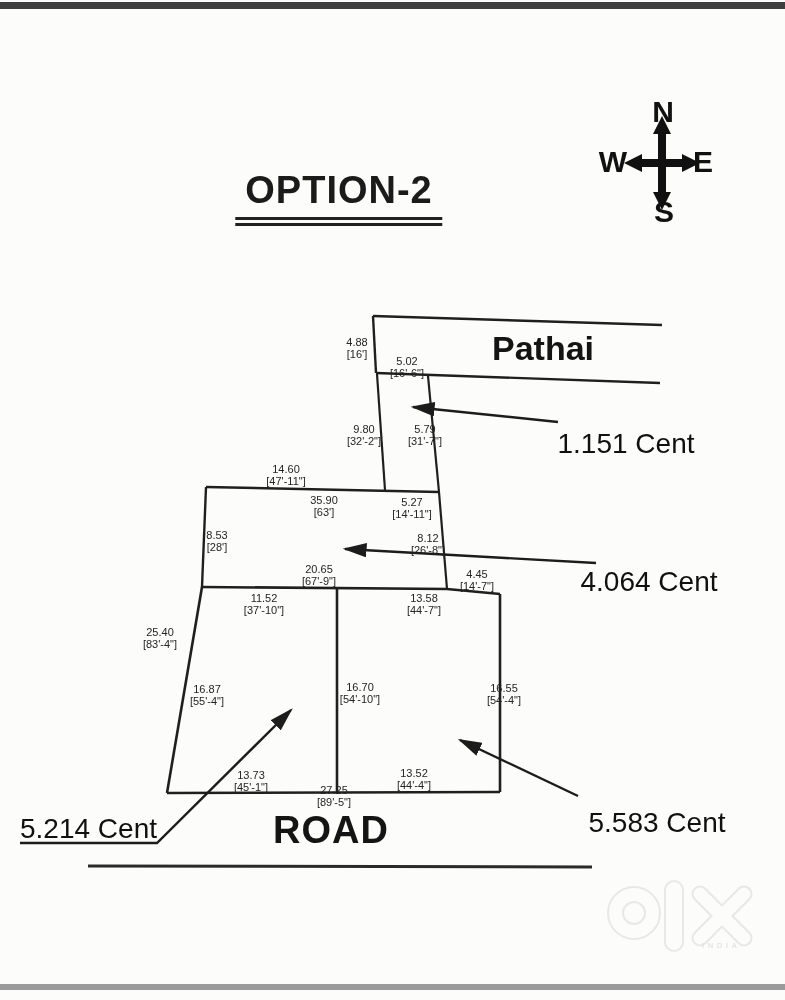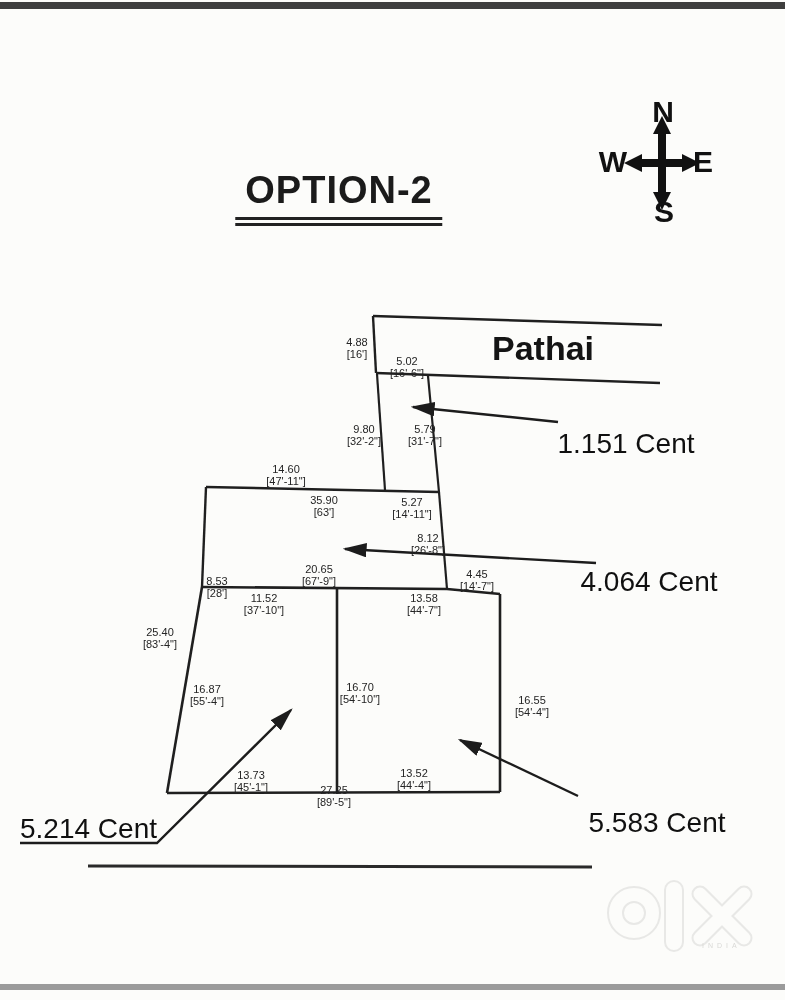--- a/index.html
+++ b/index.html
@@ -85,20 +85,21 @@
   </svg>
 
   <div class="txt title center" style="left:339px;top:150px;">OPTION-2</div>
 
   <div class="txt compass-letter centerxy" style="left:663px;top:112px;">N</div>
   <div class="txt compass-letter centerxy" style="left:664px;top:212px;">S</div>
   <div class="txt compass-letter centerxy" style="left:703px;top:162px;">E</div>
   <div class="txt compass-letter centerxy" style="left:613px;top:162px;">W</div>
 
   <div class="txt big-road centerxy" style="left:543px;top:348px;">Pathai</div>
+  <div class="txt road-bottom centerxy" style="left:331px;top:830px;">ROAD</div>
 
   <div class="txt area-label center" style="left:626px;top:409px;">1.151 Cent</div>
   <div class="txt area-label center" style="left:649px;top:547px;">4.064 Cent</div>
   <div class="txt area-label center" style="left:657px;top:788px;">5.583 Cent</div>
   <div class="txt area-label" style="left:20px;top:813px;">5.214 Cent</div>
 
   <div class="dim" style="left:357px;top:336px;">
       <span>4.88</span>
       <span>[16']</span>
     </div>
@@ -119,21 +120,21 @@
       <span>[47'-11"]</span>
     </div>
   <div class="dim" style="left:324px;top:494px;">
       <span>35.90</span>
       <span>[63']</span>
     </div>
   <div class="dim" style="left:412px;top:496px;">
       <span>5.27</span>
       <span>[14'-11"]</span>
     </div>
-  <div class="dim" style="left:217px;top:529px;margin-top:46px;">
+  <div class="dim" style="left:217px;top:529px;">
       <span>8.53</span>
       <span>[28']</span>
     </div>
   <div class="dim" style="left:428px;top:532px;">
       <span>8.12</span>
       <span>[26'-8"]</span>
     </div>
   <div class="dim" style="left:319px;top:563px;">
       <span>20.65</span>
       <span>[67'-9"]</span>
@@ -155,21 +156,21 @@
       <span>[83'-4"]</span>
     </div>
   <div class="dim" style="left:207px;top:683px;">
       <span>16.87</span>
       <span>[55'-4"]</span>
     </div>
   <div class="dim" style="left:360px;top:681px;">
       <span>16.70</span>
       <span>[54'-10"]</span>
     </div>
-  <div class="dim" style="left:532px;top:682px;margin-top:12px;">
+  <div class="dim" style="left:504px;top:682px;">
       <span>16.55</span>
       <span>[54'-4"]</span>
     </div>
   <div class="dim" style="left:251px;top:769px;">
       <span>13.73</span>
       <span>[45'-1"]</span>
     </div>
   <div class="dim" style="left:414px;top:767px;">
       <span>13.52</span>
       <span>[44'-4"]</span>

